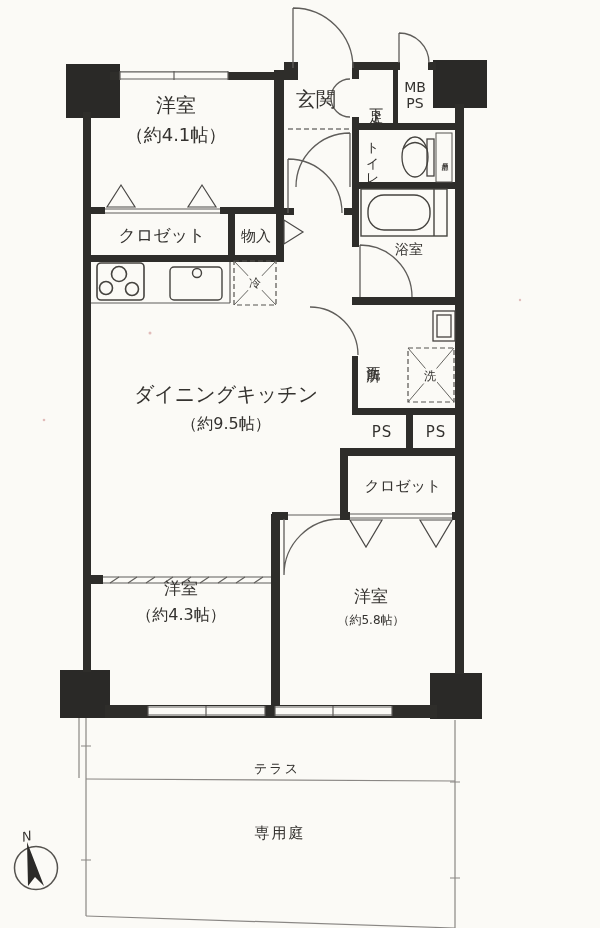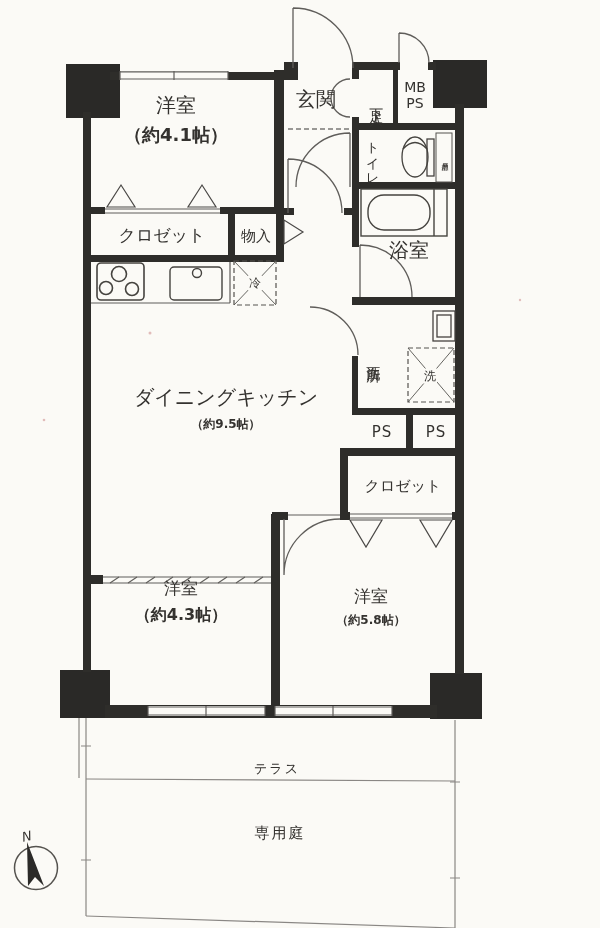--- a/index.html
+++ b/index.html
@@ -12,21 +12,21 @@
   .pillar{position:absolute;background:#2a2927;}
   svg.overlay{position:absolute;left:0;top:0;}
   .label{
     position:absolute;transform:translate(-50%,-50%);
     color:#34322f;white-space:nowrap;text-align:center;line-height:1.25;
     font-family:"DejaVu Sans",sans-serif;
   }
   .vtext{
     writing-mode:vertical-rl;text-orientation:upright;letter-spacing:2px;
   }
-  .sz{display:block;font-weight:bold;}
+  .sz{display:block;}
 </style>
 </head>
 <body>
 
 <div class="stage">
 
   <div class="pillar" style="left:66px;top:64px;width:54px;height:54px;"></div>
   <div class="pillar" style="left:433px;top:60px;width:54px;height:48px;"></div>
   <div class="pillar" style="left:60px;top:670px;width:50px;height:48px;"></div>
   <div class="pillar" style="left:430px;top:673px;width:52px;height:46px;"></div>
@@ -186,30 +186,30 @@
   <div class="label vtext" style="left:376px;top:100px;font-size:14px;">下足入</div>
 
   <div class="label" style="left:415px;top:95px;font-size:14px;line-height:1.15;">
     <span>MB</span><br>
     <span>PS</span>
   </div>
 
   <div class="label vtext" style="left:372px;top:156px;font-size:13px;letter-spacing:1px;">トイレ</div>
   <div class="label vtext" style="left:444px;top:158px;font-size:7px;letter-spacing:0;">上部吊戸</div>
 
-  <div class="label" style="left:409px;top:250px;font-size:20px;">浴室</div>
+  <div class="label" style="left:409px;top:250px;font-size:14px;">浴室</div>
 
   <div class="label" style="left:162px;top:236px;font-size:17px;">クロゼット</div>
   <div class="label" style="left:256px;top:236px;font-size:15px;">物入</div>
 
   <div class="label" style="left:255px;top:283px;font-size:12px;background:#fbfaf6;padding:0 1px;">冷</div>
 
   <div class="label" style="left:226px;top:408px;font-size:20px;">
     <span>ダイニングキッチン</span>
-    <span class="sz" style="font-size:12px;margin-top:7px;">（約9.5帖）</span>
+    <span class="sz" style="font-size:16px;margin-top:7px;">（約9.5帖）</span>
   </div>
 
   <div class="label vtext" style="left:373px;top:357px;font-size:14px;letter-spacing:1px;">洗面所</div>
 
   <div class="label" style="left:430px;top:376px;font-size:12px;background:#fbfaf6;padding:0 1px;">洗</div>
 
   <div class="label" style="left:382px;top:432px;font-size:15px;letter-spacing:1px;">PS</div>
   <div class="label" style="left:436px;top:432px;font-size:15px;letter-spacing:1px;">PS</div>
 
   <div class="label" style="left:403px;top:486px;font-size:15px;">クロゼット</div>

